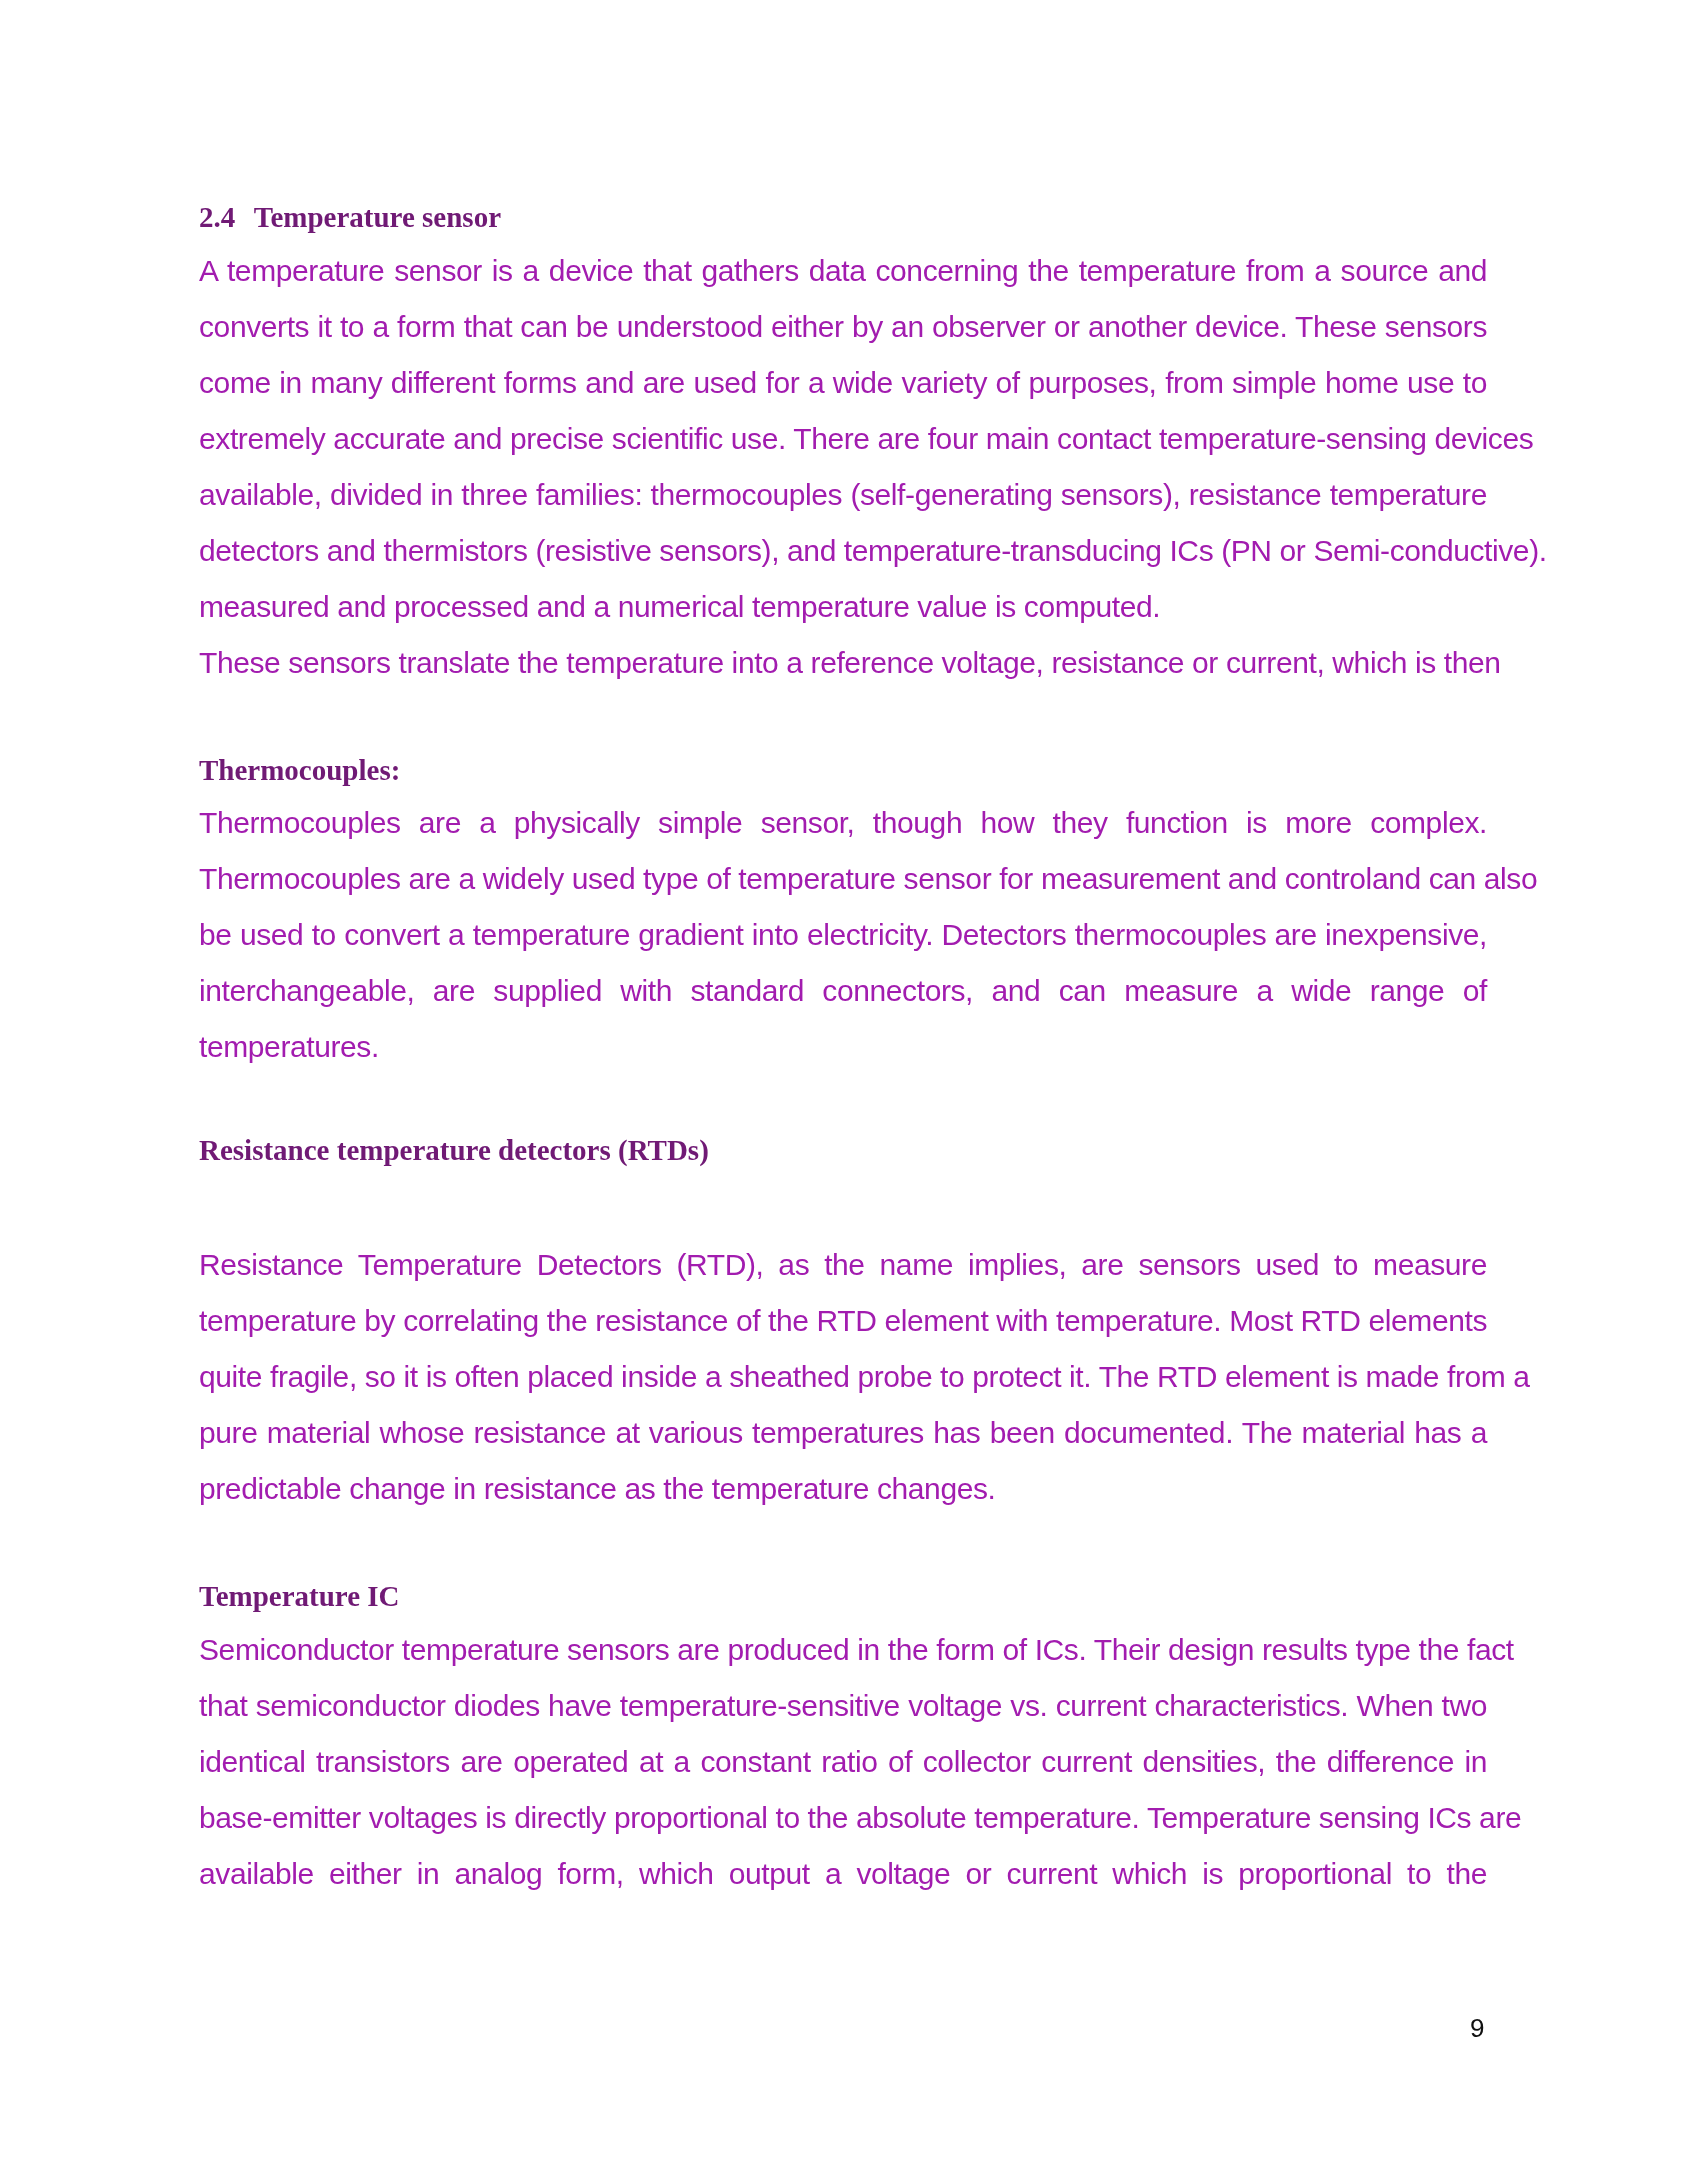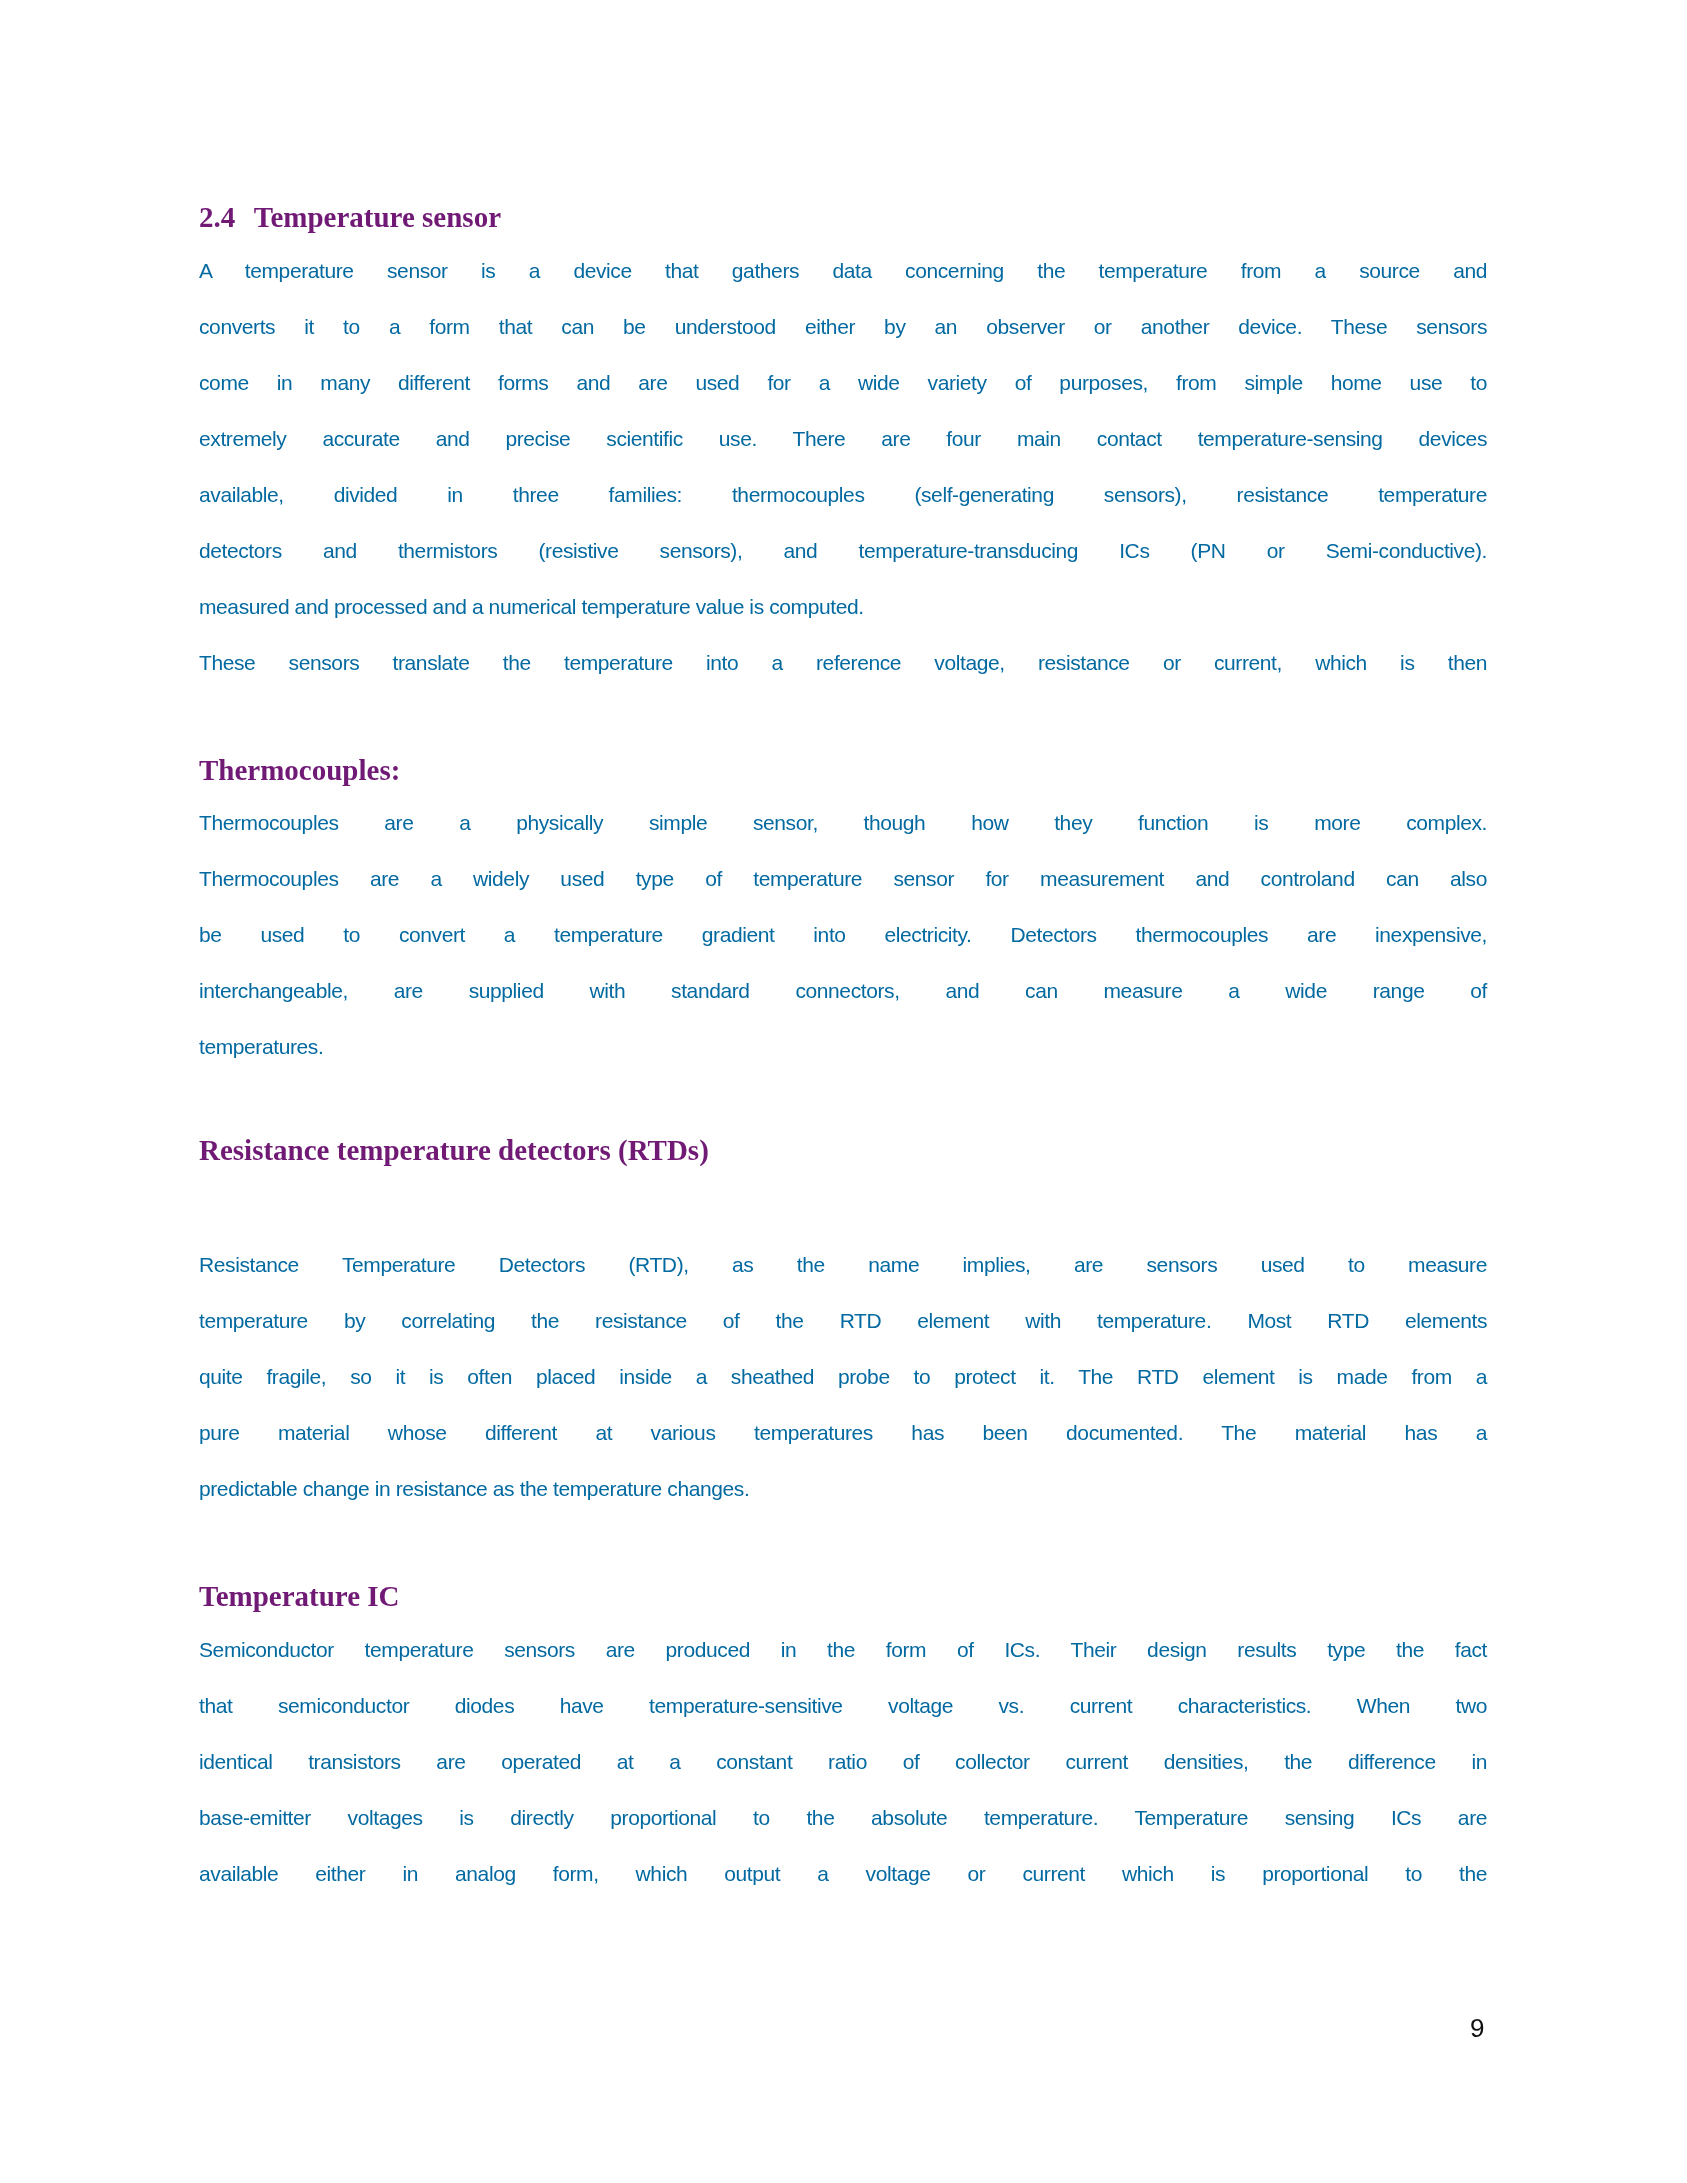--- a/index.html
+++ b/index.html
@@ -8,22 +8,22 @@
   .heading {
     position: absolute; left: 199px;
     font-family: "Liberation Serif", serif; font-weight: bold;
     font-size: 29px; line-height: 34px; color: #701a75;
     white-space: nowrap;
   }
   .heading .num { margin-right: 18.5px; }
   .para { position: absolute; left: 199px; width: 1288px; }
   .line {
     display: block; height: 56px; line-height: 56px;
-    font-family: "Liberation Sans", sans-serif; font-size: 21px;
-    color: #0369a1; white-space: nowrap;
+    font-family: "Liberation Sans", sans-serif; font-size: 30px;
+    color: #a21caf; white-space: nowrap;
     text-align: justify; text-align-last: justify;
     letter-spacing: -0.4px;
   }
   .line.last { text-align-last: left; }
   .pagenum {
     position: absolute; left: 1470px; top: 2013px;
     font-family: "Liberation Sans", sans-serif; font-size: 26px; color: #111;
   }
 </style>
 </head>
@@ -52,21 +52,21 @@
     <span class="line">be used to convert a temperature gradient into electricity. Detectors thermocouples are inexpensive,</span>
     <span class="line">interchangeable, are supplied with standard connectors, and can measure a wide range of</span>
     <span class="line last">temperatures.</span>
   </div>
 
   <div class="heading" style="top:1133px;">Resistance temperature detectors (RTDs)</div>
   <div class="para" style="top:1237px;">
     <span class="line">Resistance Temperature Detectors (RTD), as the name implies, are sensors used to measure</span>
     <span class="line">temperature by correlating the resistance of the RTD element with temperature. Most RTD elements</span>
     <span class="line">quite fragile, so it is often placed inside a sheathed probe to protect it. The RTD element is made from a</span>
-    <span class="line">pure material whose different at various temperatures has been documented. The material has a</span>
+    <span class="line">pure material whose resistance at various temperatures has been documented. The material has a</span>
     <span class="line last">predictable change in resistance as the temperature changes.</span>
   </div>
 
   <div class="heading" style="top:1579px;text-align:center;">Temperature IC</div>
   <div class="para" style="top:1622px;">
     <span class="line">Semiconductor temperature sensors are produced in the form of ICs. Their design results type the fact</span>
     <span class="line">that semiconductor diodes have temperature-sensitive voltage vs. current characteristics. When two</span>
     <span class="line">identical transistors are operated at a constant ratio of collector current densities, the difference in</span>
     <span class="line">base-emitter voltages is directly proportional to the absolute temperature. Temperature sensing ICs are</span>
     <span class="line">available either in analog form, which output a voltage or current which is proportional to the</span>

